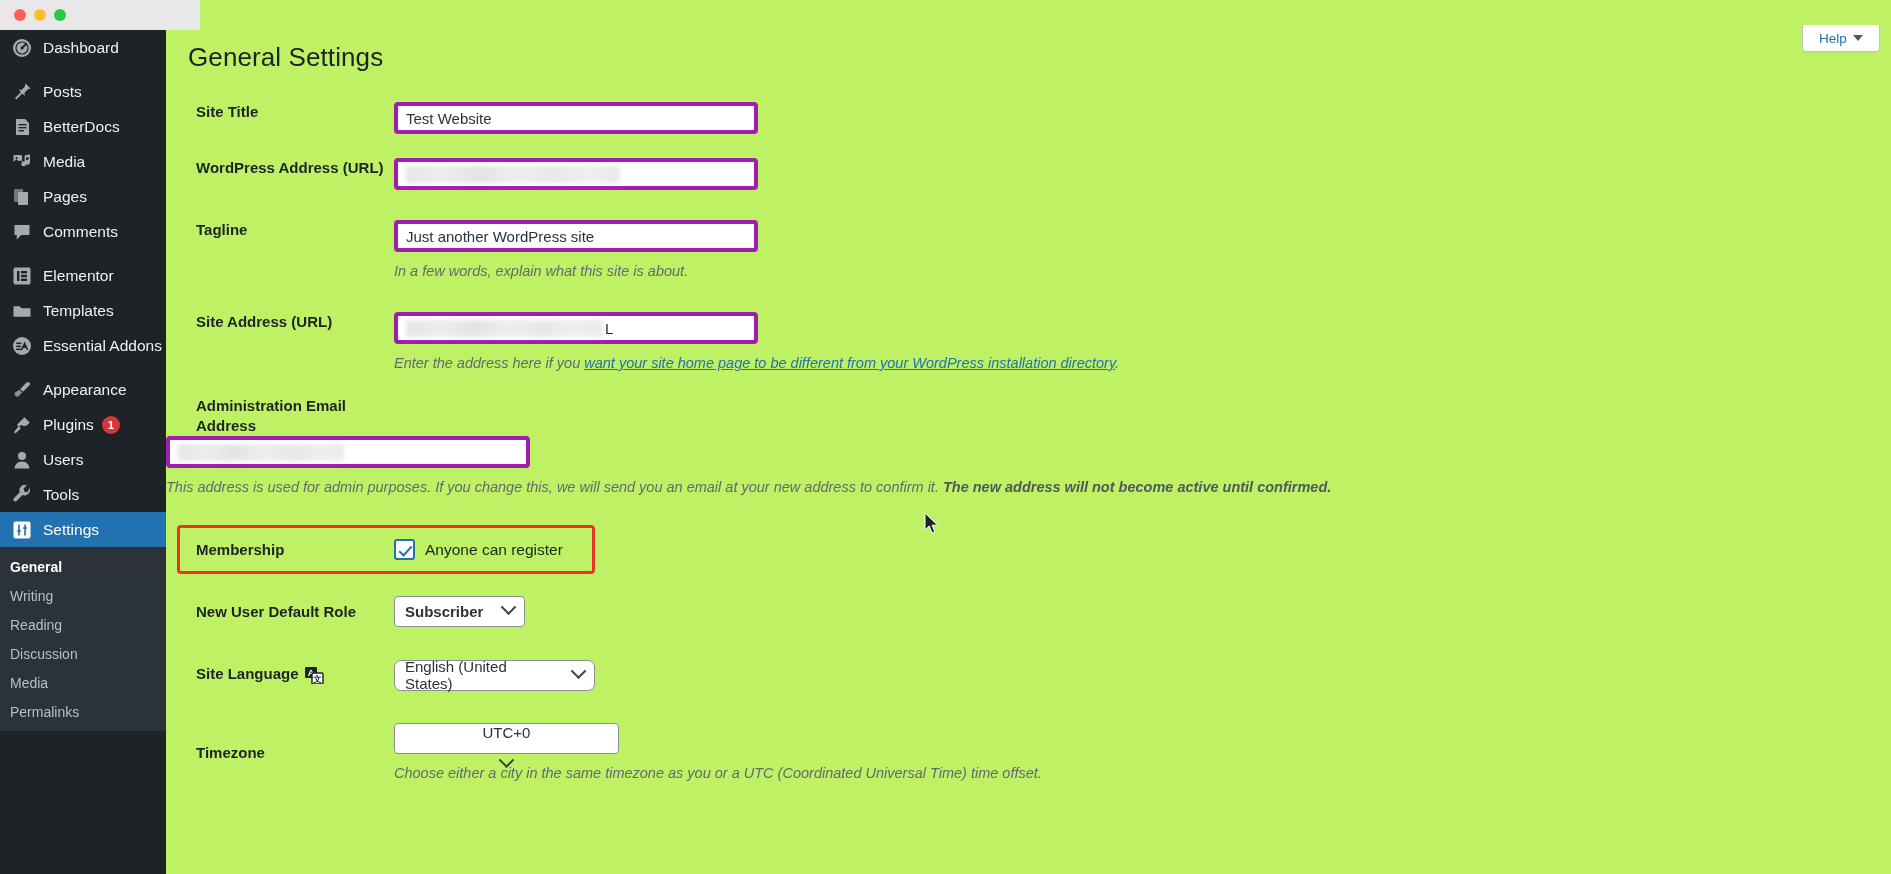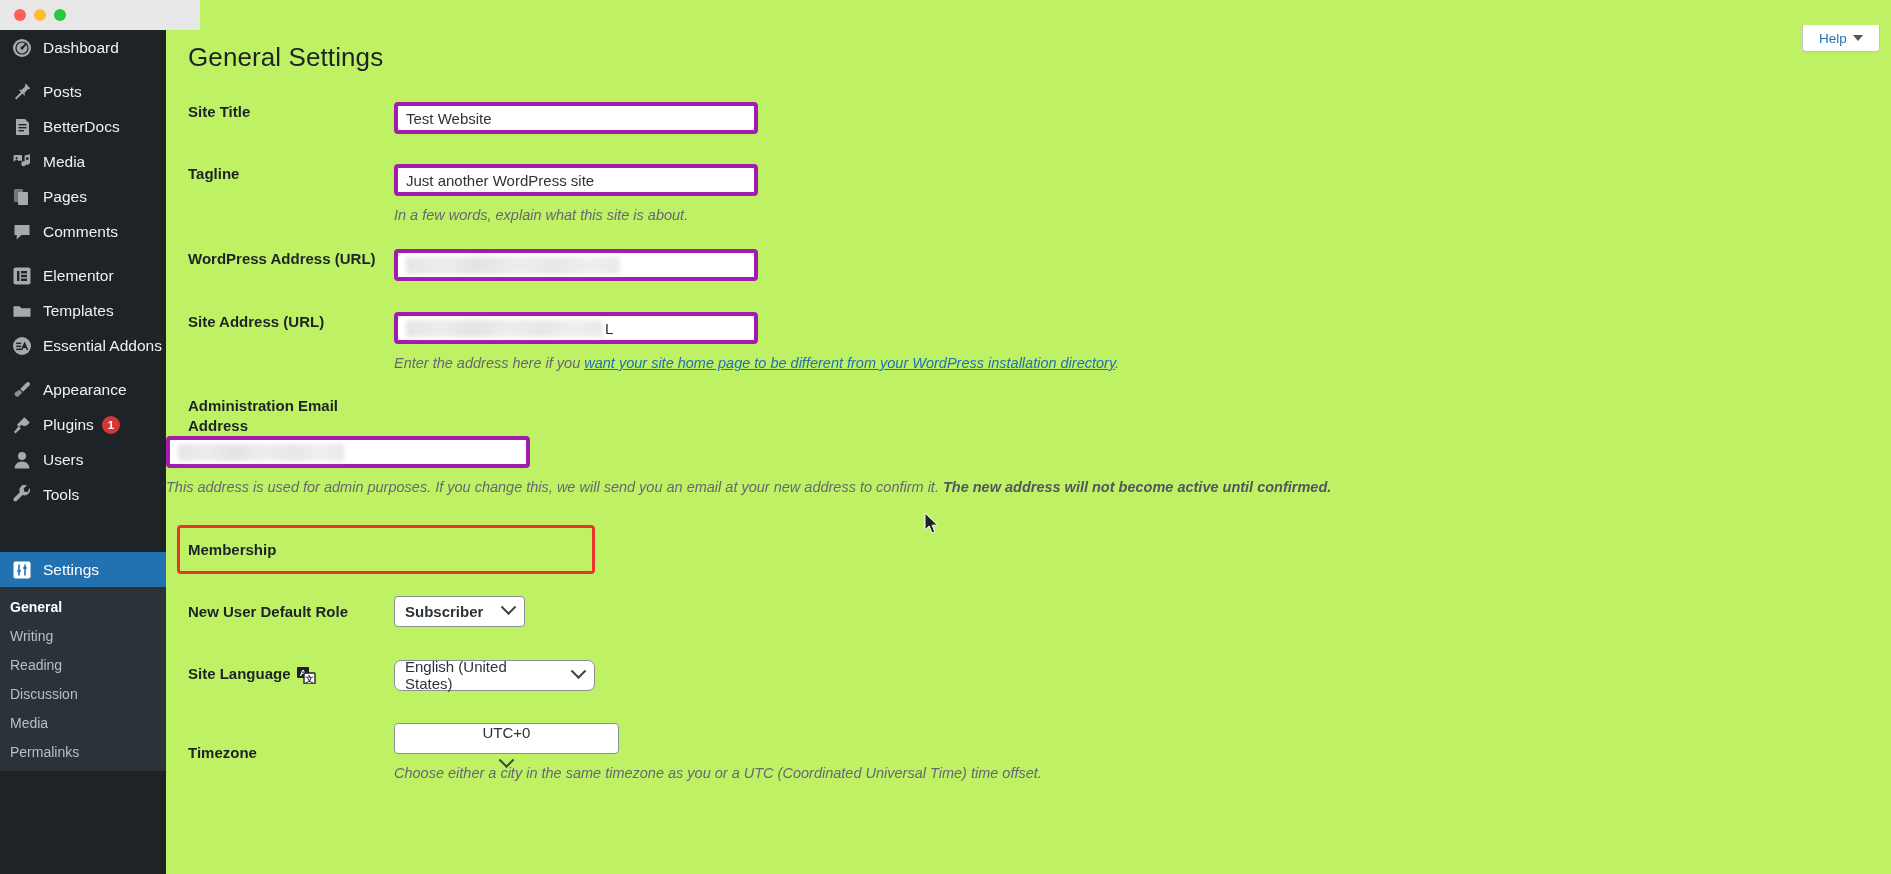--- a/index.html
+++ b/index.html
@@ -48,21 +48,20 @@
     margin-right: 9px;
     display: flex; align-items: center; justify-content: center;
     color: #a7aaad;
     flex: 0 0 24px;
   }
   .menu-item svg { display: block; }
   .menu-item.sep-top { margin-top: 9px; }
   .menu-item.current {
     background: #2271b1;
     color: #fff;
-    margin-top: 40px;
   }
   .menu-item.current .ico { color: #fff; }
   .menu-item.current::after {
     content: "";
     position: absolute; right: -8px; top: 50%;
     transform: translateY(-50%);
     border-style: solid;
     border-width: 8px 0 8px 8px;
     border-color: transparent transparent transparent #2271b1;
   }
@@ -122,21 +121,21 @@
     font-weight: 400;
     color: #1d2327;
     letter-spacing: .1px;
   }
 
   
   .form { position: absolute; top: 88px; left: 0; width: 1725px; }
   .row { position: relative; display: flex; align-items: flex-start; }
   .row .lbl {
     width: 228px;
-    padding-left: 22px;
+    padding-left: 30px;
     font-size: 15px;
     font-weight: 600;
     color: #1d2327;
     line-height: 20px;
     display: flex; align-items: center; gap: 6px;
   }
   .row .fld { flex: 1; }
 
   .txt {
     width: 364px; height: 32px;
@@ -405,34 +404,34 @@
 
     <div class="form">
 
       <div class="row" style="margin-top:14px;">
         <div class="lbl">Site Title</div>
         <div class="fld">
           <div class="txt">Test Website</div>
         </div>
       </div>
 
-      <div class="row" style="margin-top:30px;">
-        <div class="lbl">Tagline</div>
-        <div class="fld">
-          <div class="txt">Just another WordPress site</div>
-          <div class="desc">In a few words, explain what this site is about.</div>
-        </div>
-      </div>
-
       <div class="row" style="margin-top:24px;">
         <div class="lbl">WordPress Address (URL)</div>
         <div class="fld">
           <div class="txt">
             <span class="redact" style="width:214px;"></span>
           </div>
+        </div>
+      </div>
+
+      <div class="row" style="margin-top:30px;">
+        <div class="lbl">Tagline</div>
+        <div class="fld">
+          <div class="txt">Just another WordPress site</div>
+          <div class="desc">In a few words, explain what this site is about.</div>
         </div>
       </div>
 
       <div class="row" style="margin-top:31px;">
         <div class="lbl">Site Address (URL)</div>
         <div class="fld">
           <div class="txt">
             <span class="redact" style="width:197px;"></span>
             <span class="caret-txt">L</span>
           </div>
@@ -446,20 +445,26 @@
           <div class="txt">
             <span class="redact" style="width:166px;"></span>
           </div>
           <div class="desc"><span>This address is used for admin purposes. If you change this, we will send you an email at your new address to confirm it. </span><b>The new address will not become active until confirmed.</b></div>
         </div>
       </div>
 
       <div class="row" style="margin-top:28px; height:49px; align-items:center;">
         <div class="redbox"></div>
         <div class="lbl">Membership</div>
+        <div class="fld">
+          <label class="cbwrap">
+            <span class="cbox"></span>
+            <span class="cblabel">Anyone can register</span>
+          </label>
+        </div>
       </div>
 
       <div class="row" style="margin-top:22px; align-items:center;">
         <div class="lbl">New User Default Role</div>
         <div class="fld">
           <div class="sel role">
             <span>Subscriber</span>
             <span class="chev"></span>
           </div>
         </div>

